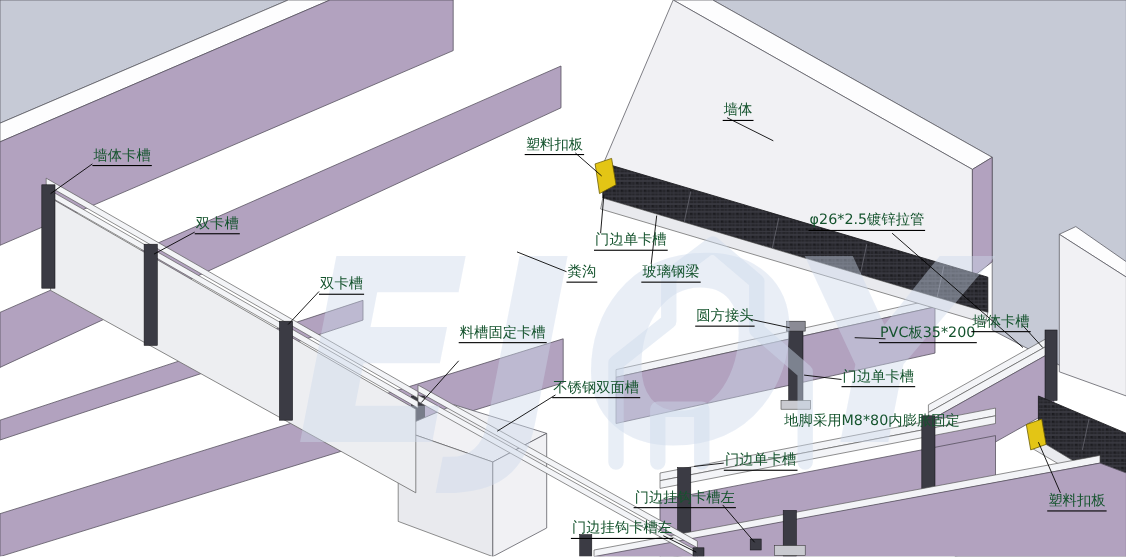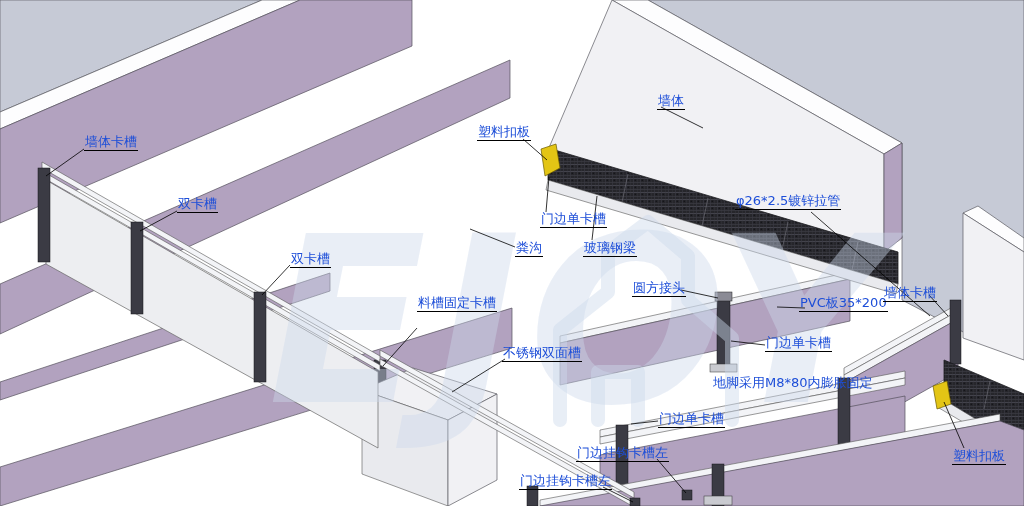--- a/index.html
+++ b/index.html
@@ -13,21 +13,21 @@
   .panelgray{fill:#edeef1;stroke:#666;stroke-width:.7}
   .rail{fill:#f3f4f7;stroke:#555;stroke-width:.6}
   .post{fill:var(--post_dark);stroke:#141418;stroke-width:.5}
   .cap{fill:#8b8b95;stroke:#222;stroke-width:.5}
   .base{fill:#c9cad0;stroke:#333;stroke-width:.5}
   .beam{fill:#e9eaee;stroke:#555;stroke-width:.6}
   .clip{fill:var(--clip_yellow);stroke:#6a5a00;stroke-width:.7}
   .grate{fill:url(#grateP);stroke:#1c1c20;stroke-width:.8}
   .seam{stroke:#6a6a72;stroke-width:.7}
   .leader{stroke:#000;stroke-width:.8;fill:none}
-  .lbl{position:absolute;font-size:13px;line-height:15px;color:#1d4ed8;white-space:nowrap;
+  .lbl{position:absolute;font-size:13px;line-height:15px;color:#14532d;white-space:nowrap;
        border-bottom:1px solid #000;padding:0 1px 1px 1px;z-index:5;}
   .lbl.nl{border-bottom:none;}
   .wm-text{font-size:232px;font-weight:bold;font-style:italic;fill:var(--watermark_blue);opacity:.42;
            font-family:"DejaVu Sans","Liberation Sans",sans-serif;letter-spacing:8px;}
   .wm-logo{stroke:var(--watermark_blue);stroke-width:14;fill:none;opacity:.45;stroke-linejoin:round;stroke-linecap:round;}
 </style>
 </head>
 <body>
 
 <div id="stage">

